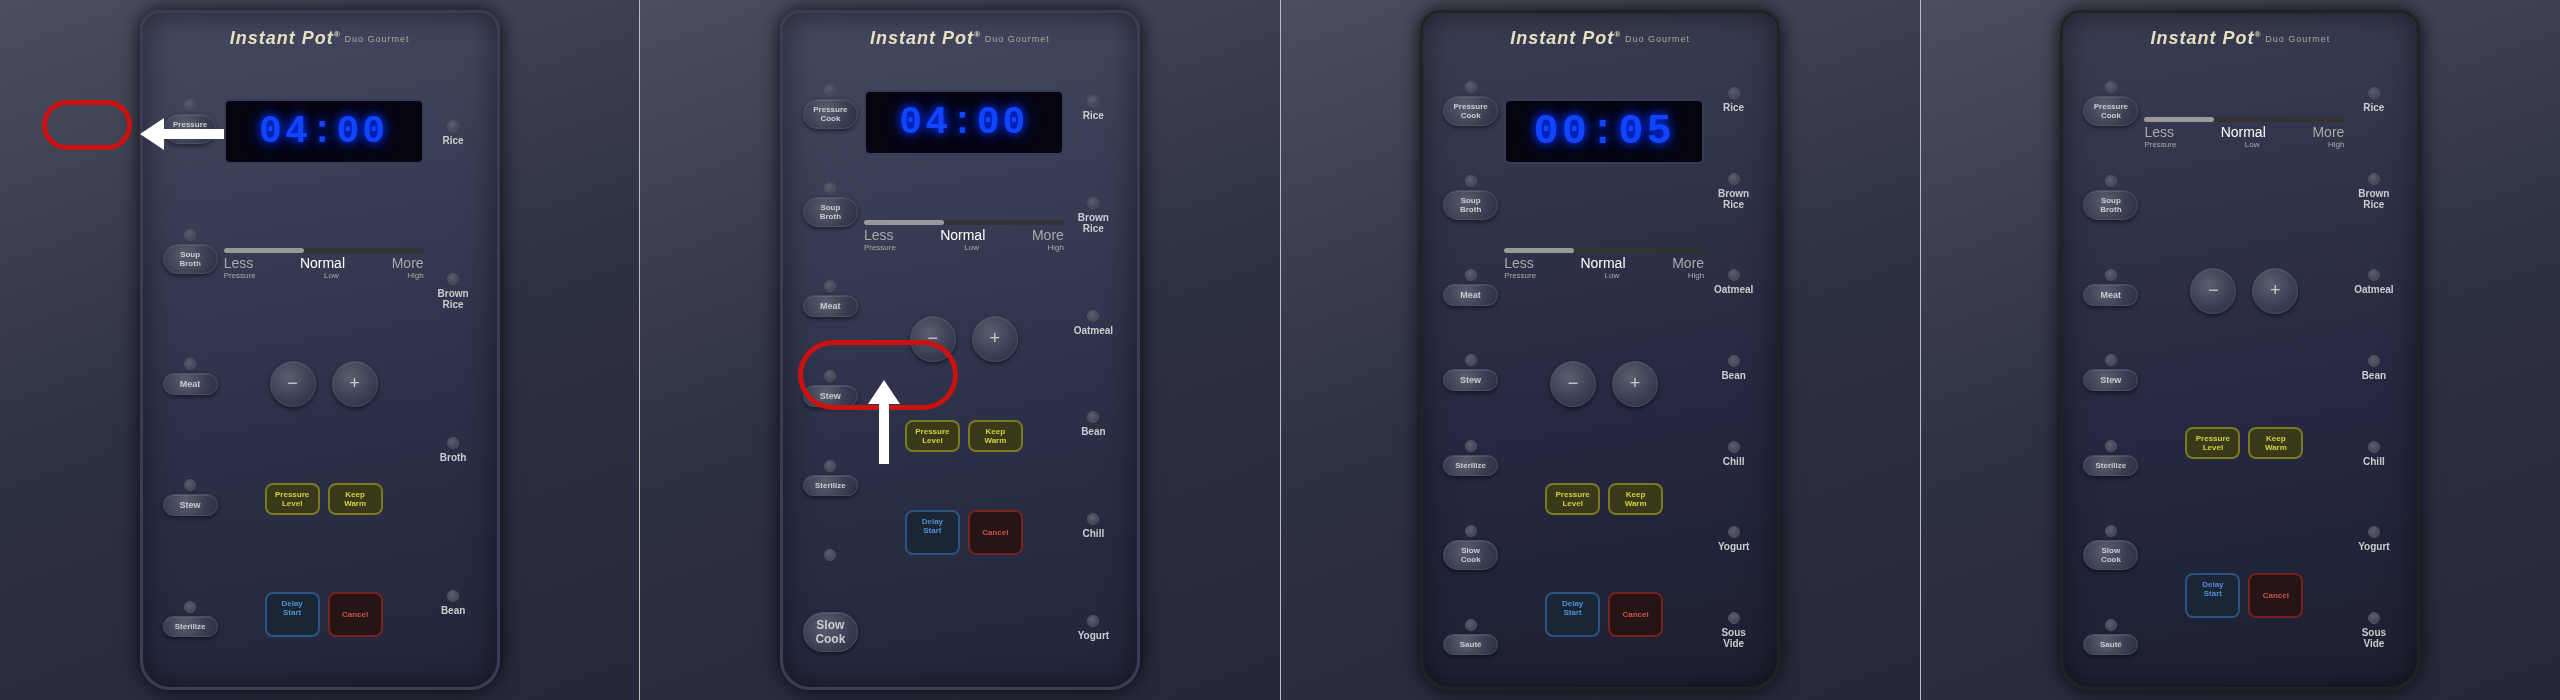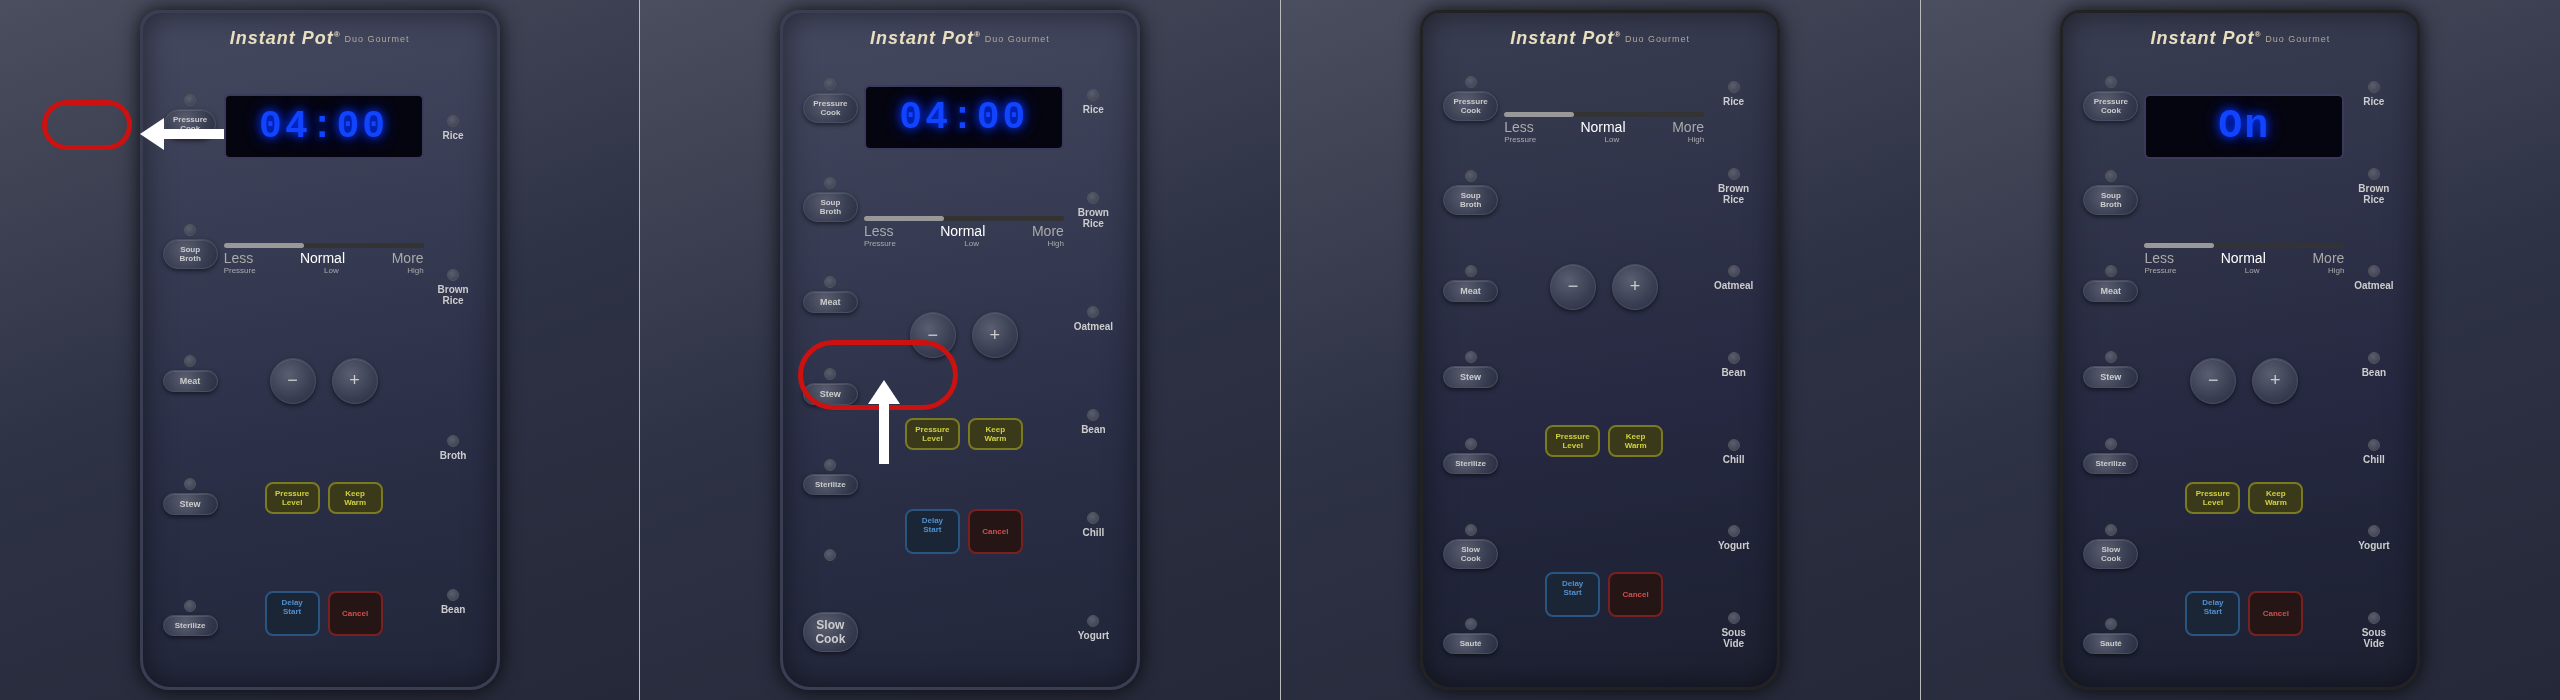--- a/index.html
+++ b/index.html
@@ -10,20 +10,21 @@
       flex-direction: row;
       background: #f0f0f0;
       font-family: Arial, sans-serif;
       overflow: hidden;
     }
 
     .brand-header {
       display: flex;
       align-items: center;
       justify-content: flex-start;
+      margin-bottom: 6px;
       gap: 4px;
     }
 
     
     .plusminus-row {
       display: flex;
       gap: 16px;
       align-items: center;
     }
 
@@ -571,20 +572,23 @@
               <div class="ip-dot"></div>
               <div class="ip-btn" style="font-size:8px;">Slow Cook</div>
             </div>
             <div class="side-btn-with-dot">
               <div class="ip-dot"></div>
               <div class="ip-btn" style="font-size:8px;">Sauté</div>
             </div>
           </div>
 
           <div class="ip-center-col">
+            <div class="ip-display">
+              <span class="ip-display-text" style="font-size:42px;">00:05</span>
+            </div>
 
             <div class="ip-slider-section">
               <div class="ip-slider-bar">
                 <div class="ip-slider-thumb" style="width:35%;"></div>
               </div>
               <div class="ip-slider-labels">
                 <span>Less</span>
                 <span style="color:white;">Normal</span>
                 <span>More</span>
               </div>
@@ -681,23 +685,20 @@
               <div class="ip-dot"></div>
               <div class="ip-btn" style="font-size:8px;">Slow Cook</div>
             </div>
             <div class="side-btn-with-dot">
               <div class="ip-dot"></div>
               <div class="ip-btn" style="font-size:8px;">Sauté</div>
             </div>
           </div>
 
           <div class="ip-center-col">
-            <div class="ip-display">
-              <span class="ip-display-text on-text">On</span>
-            </div>
 
             <div class="ip-slider-section">
               <div class="ip-slider-bar">
                 <div class="ip-slider-thumb" style="width:35%;"></div>
               </div>
               <div class="ip-slider-labels">
                 <span>Less</span>
                 <span style="color:white;">Normal</span>
                 <span>More</span>
               </div>

